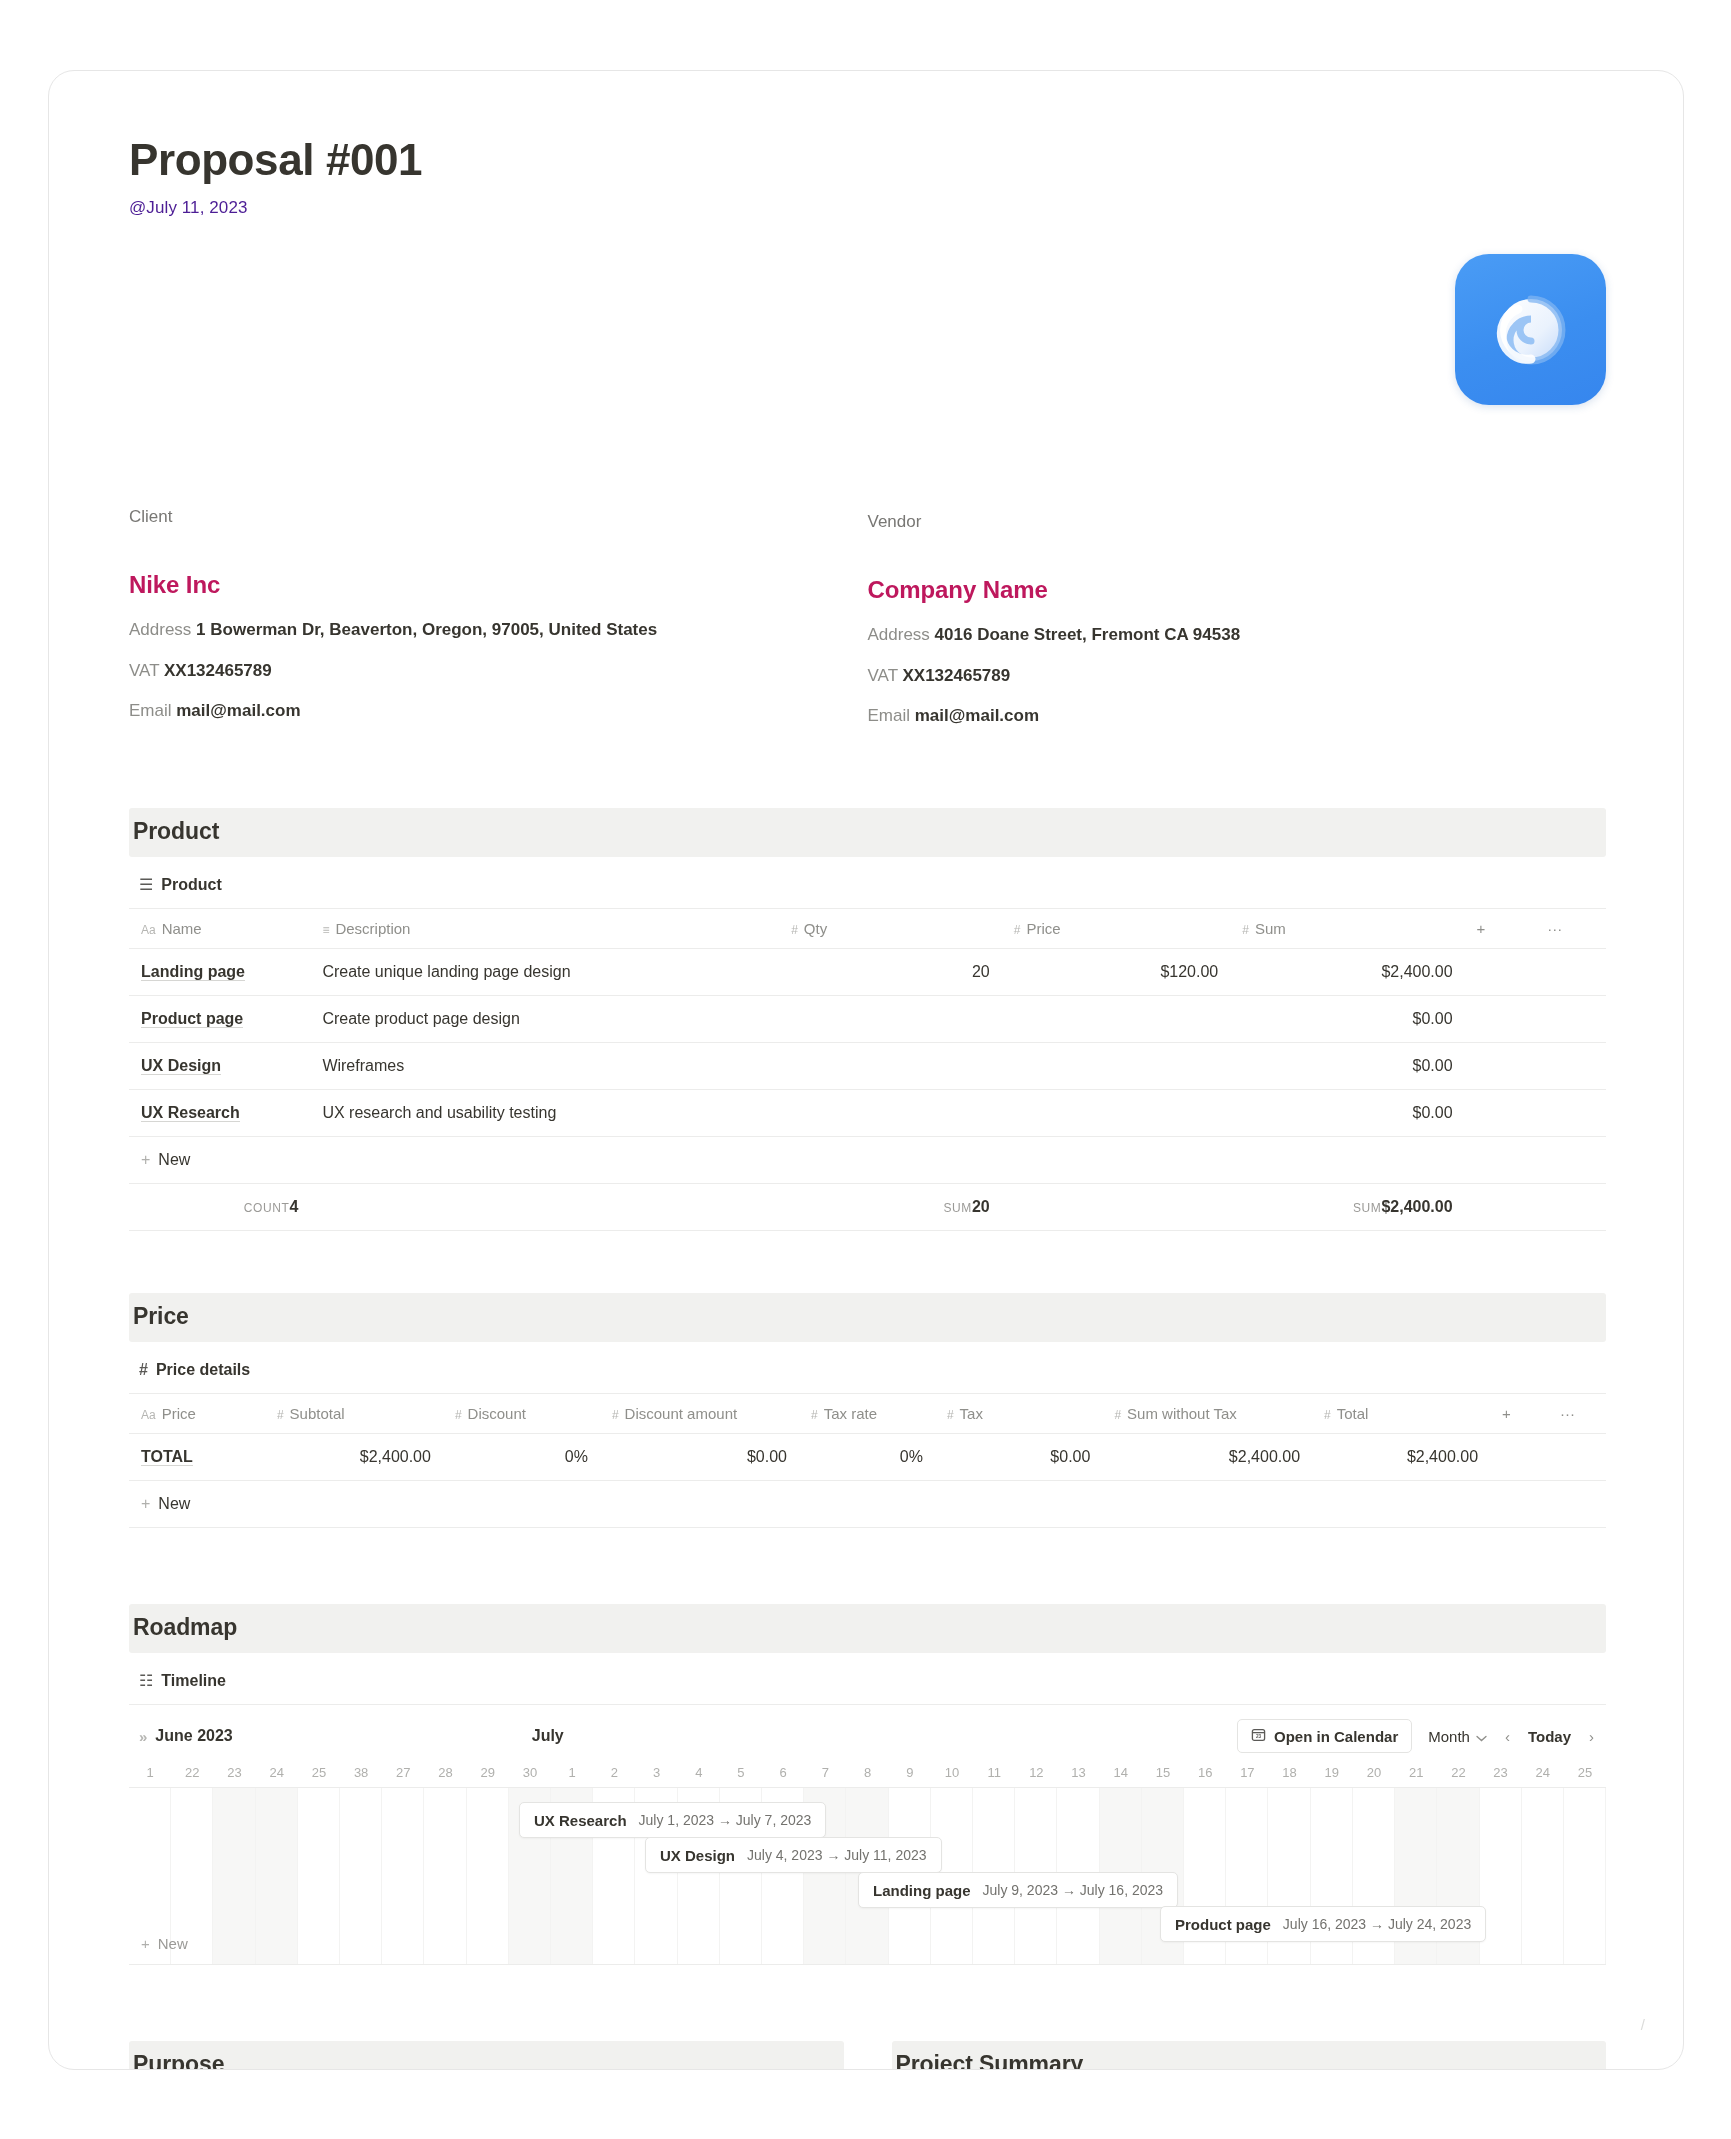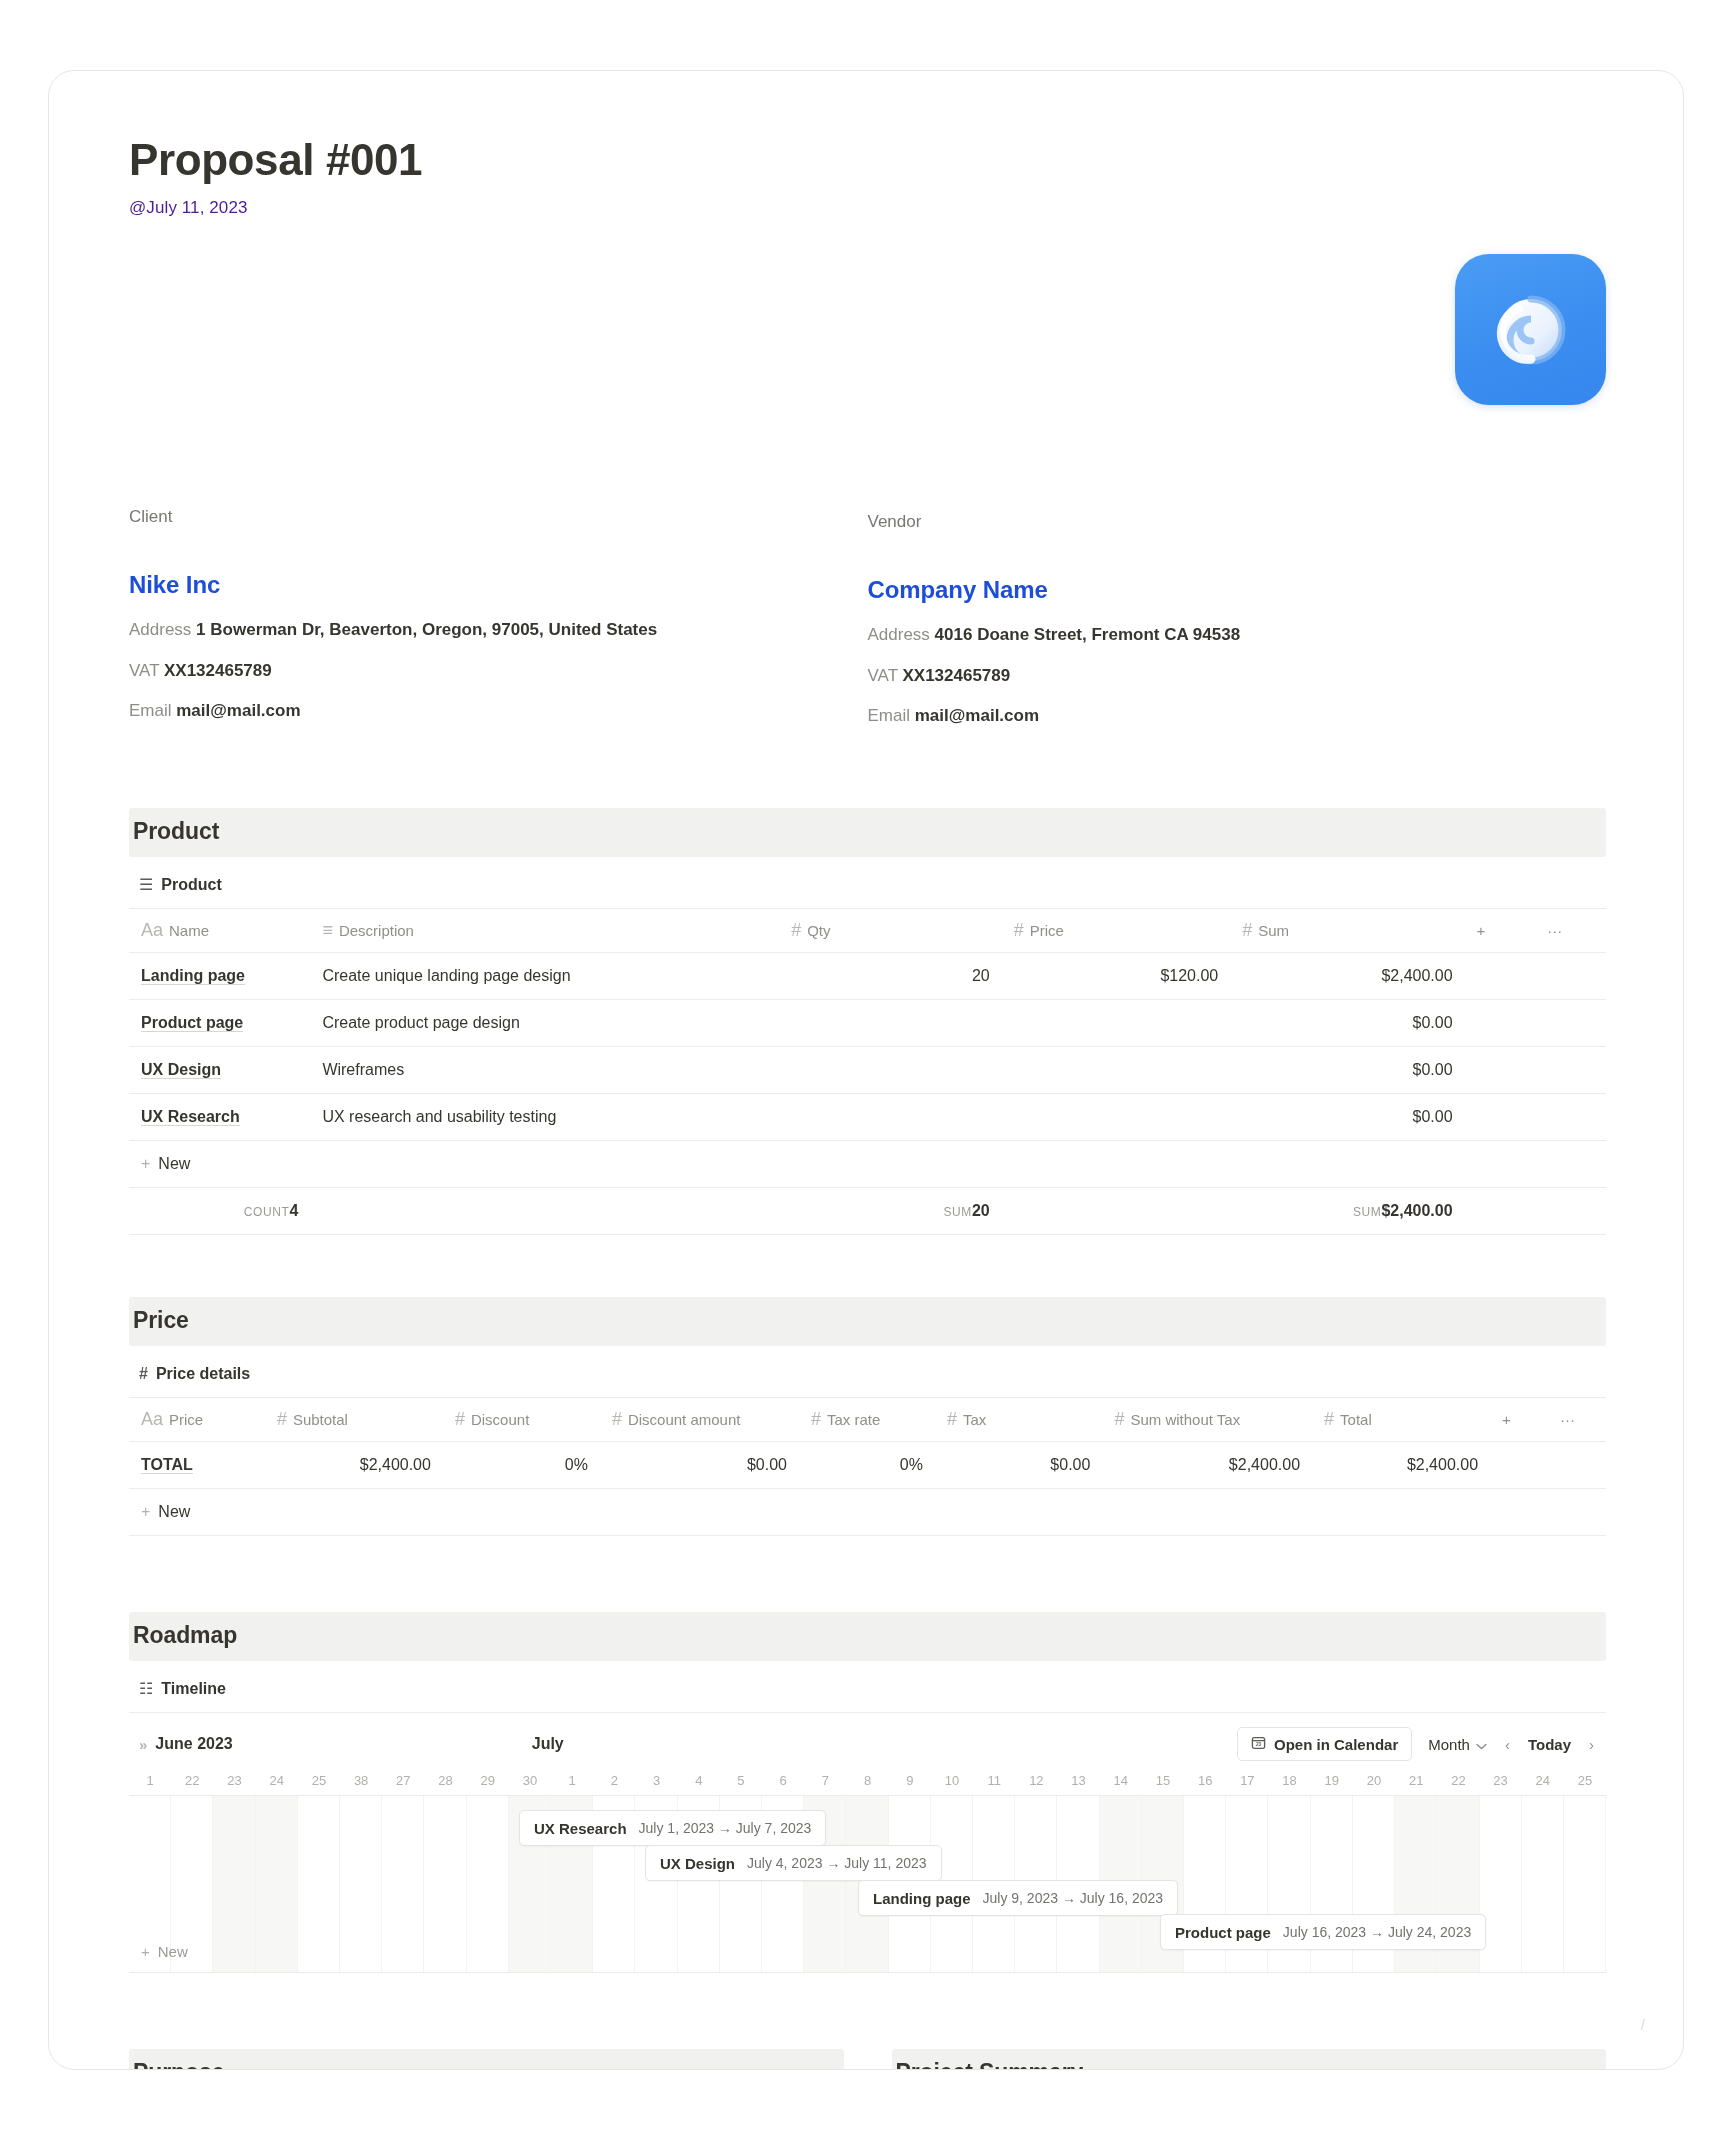--- a/index.html
+++ b/index.html
@@ -60,21 +60,21 @@
   .party { width: 50%; }
   .party.vendor { padding-top: 5px; }
   .party-label {
     font-size: 17px;
     color: #787774;
     margin-bottom: 42px;
   }
   .party-name {
     font-size: 24px;
     font-weight: 700;
-    color: #1d4ed8;
+    color: #be185d;
     margin-bottom: 20px;
     letter-spacing: -0.1px;
     margin-top: 44px;
   }
   .party-row {
     font-size: 17px;
     color: #37352f;
     margin-bottom: 18px;
     line-height: 1.35;
   }
@@ -102,21 +102,21 @@
   .db-title .gl { color: #5b5a57; font-size: 16px; line-height: 1; }
 
   
   table.db { width: 100%; border-collapse: collapse; margin-top: 14px; table-layout: fixed; }
   table.db th {
     font-size: 15px; font-weight: 400; color: #8f8f8b;
     text-align: left; padding: 11px 12px;
     border-top: 1px solid #ececeb; border-bottom: 1px solid #ececeb;
     white-space: nowrap;
   }
-  table.db th .ticon { color: #b6b6b3; margin-right: 6px; font-size: 18px; }
+  table.db th .ticon { color: #b6b6b3; margin-right: 6px; font-size: 12px; }
   table.db td {
     font-size: 16px; color: #37352f; padding: 14px 12px;
     border-bottom: 1px solid #ececeb;
   }
   td.name-cell span { border-bottom: 1px solid #d6d6d3; font-weight: 600; }
   .num { text-align: right; }
   .plus-col { width: 50px; color: #b6b6b3; font-size: 18px; text-align:center;}
   .dots-col { width: 50px; color: #b6b6b3; font-size: 18px; text-align:center;}
   .row-new {
     font-size: 15px; color: #9b9a97; padding: 12px 12px;

